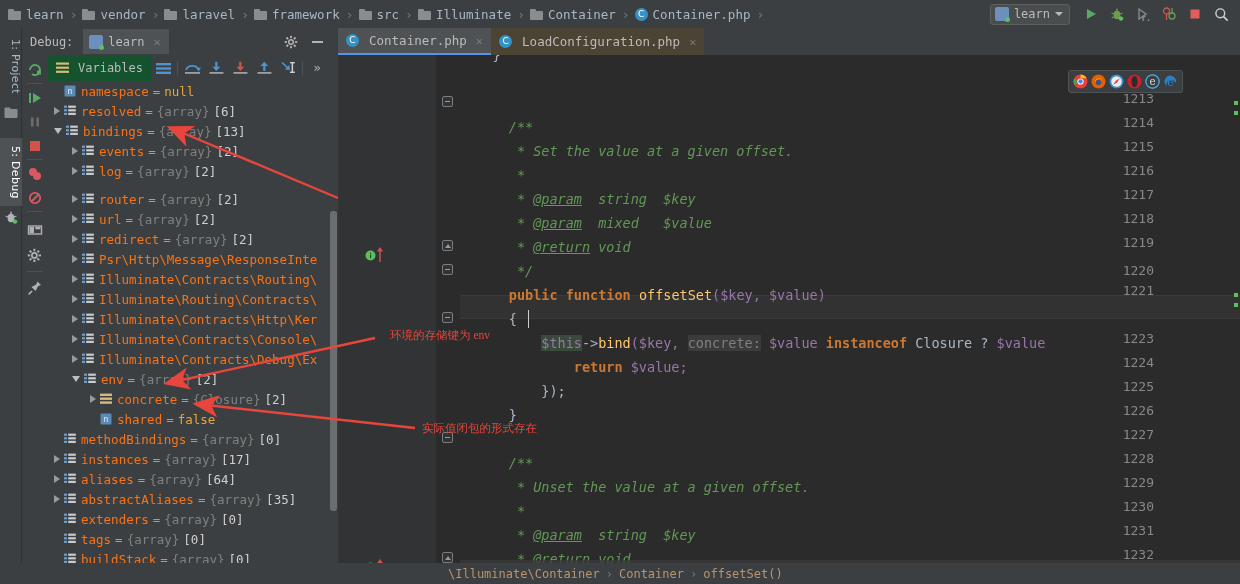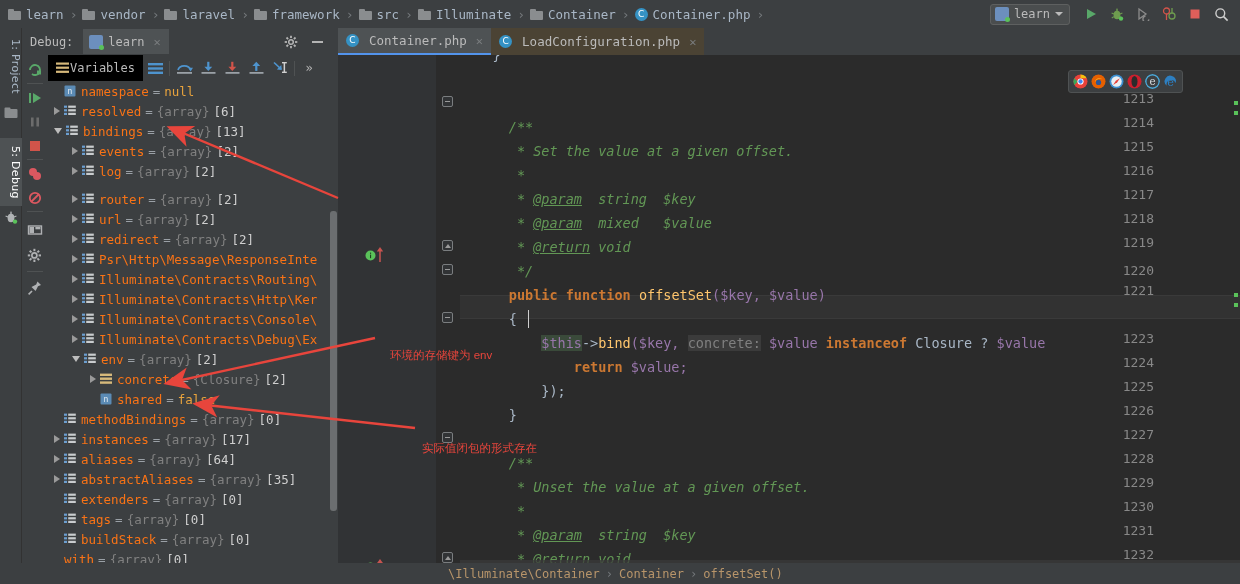--- a/index.html
+++ b/index.html
@@ -122,22 +122,22 @@
   .dbg-sep {
     position: absolute; left: 5px; width: 16px; height: 1px; background: #4f5253;
   }
 
   
   .vars-bar {
     position: absolute; left: 48px; top: 55px; width: 290px; height: 26px;
     background: #3c3f41; display: flex; align-items: center;
   }
   .vars-tab {
-    display: flex; align-items: center; gap: 1px;
-    background: #000000; height: 26px; padding: 0 8px;
+    display: flex; align-items: center; gap: 9px;
+    background: #14532d; height: 26px; padding: 0 8px;
   }
   .vars-tab-label { font-size: 12px; color: #bbbbbb; }
   .vbar-btn {
     width: 24px; height: 26px; display: flex;
     align-items: center; justify-content: center; flex: none;
   }
   .vbar-sep { width: 1px; height: 15px; background: #4f5253; margin: 0 2px; }
   .chev2 { font-size: 12px; color: #b4b4b4; }
 
   
@@ -247,21 +247,21 @@
     padding: 3px 4px; display: flex; gap: 3px; align-items: center;
   }
   .bico { width: 15px; height: 15px; border-radius: 50%; }
 
   
   .edge-marks { position: absolute; right: 2px; width: 4px; }
 
   
   .anno {
     position: absolute; color: #e8453c; font-size: 11.5px;
-    font-family: Liberation Sans, sans-serif; white-space: nowrap; margin-top: 20px;
+    font-family: Liberation Serif, serif; white-space: nowrap;
   }
   svg.arrows {
     position: absolute; left: 0; top: 0; width: 1240px; height: 584px;
     pointer-events: none;
   }
 
   
   .statusbar {
     position: absolute; left: 0; bottom: 0; width: 1240px; height: 21px;
     background: #3c3f41; display: flex; align-items: center;
@@ -676,20 +676,32 @@
           <span class="arrow collapsed"></span>
           <span class="vico"><svg width="12" height="12" viewBox="0 0 12 12">
               <rect x="0" y="0.6" width="3" height="2.2" fill="#6c9fd0"></rect>
               <rect x="0" y="4.2" width="3" height="2.2" fill="#6c9fd0"></rect>
               <rect x="0" y="7.8" width="3" height="2.2" fill="#6c9fd0"></rect>
               <rect x="4.2" y="0.6" width="7.6" height="2.2" fill="#c9ccce"></rect>
               <rect x="4.2" y="4.2" width="7.6" height="2.2" fill="#c9ccce"></rect>
               <rect x="4.2" y="7.8" width="7.6" height="2.2" fill="#c9ccce"></rect>
             </svg></span>
           <span class="vname">Illuminate\Contracts\Routing\</span>
+        </div>
+        <div class="vrow" style="padding-left: 24px;">
+          <span class="arrow collapsed"></span>
+          <span class="vico"><svg width="12" height="12" viewBox="0 0 12 12">
+              <rect x="0" y="0.6" width="3" height="2.2" fill="#6c9fd0"></rect>
+              <rect x="0" y="4.2" width="3" height="2.2" fill="#6c9fd0"></rect>
+              <rect x="0" y="7.8" width="3" height="2.2" fill="#6c9fd0"></rect>
+              <rect x="4.2" y="0.6" width="7.6" height="2.2" fill="#c9ccce"></rect>
+              <rect x="4.2" y="4.2" width="7.6" height="2.2" fill="#c9ccce"></rect>
+              <rect x="4.2" y="7.8" width="7.6" height="2.2" fill="#c9ccce"></rect>
+            </svg></span>
+          <span class="vname">Illuminate\Routing\Contracts\</span>
         </div>
         <div class="vrow" style="padding-left: 24px;">
           <span class="arrow collapsed"></span>
           <span class="vico"><svg width="12" height="12" viewBox="0 0 12 12">
               <rect x="0" y="0.6" width="3" height="2.2" fill="#6c9fd0"></rect>
               <rect x="0" y="4.2" width="3" height="2.2" fill="#6c9fd0"></rect>
               <rect x="0" y="7.8" width="3" height="2.2" fill="#6c9fd0"></rect>
               <rect x="4.2" y="0.6" width="7.6" height="2.2" fill="#c9ccce"></rect>
               <rect x="4.2" y="4.2" width="7.6" height="2.2" fill="#c9ccce"></rect>
               <rect x="4.2" y="7.8" width="7.6" height="2.2" fill="#c9ccce"></rect>

